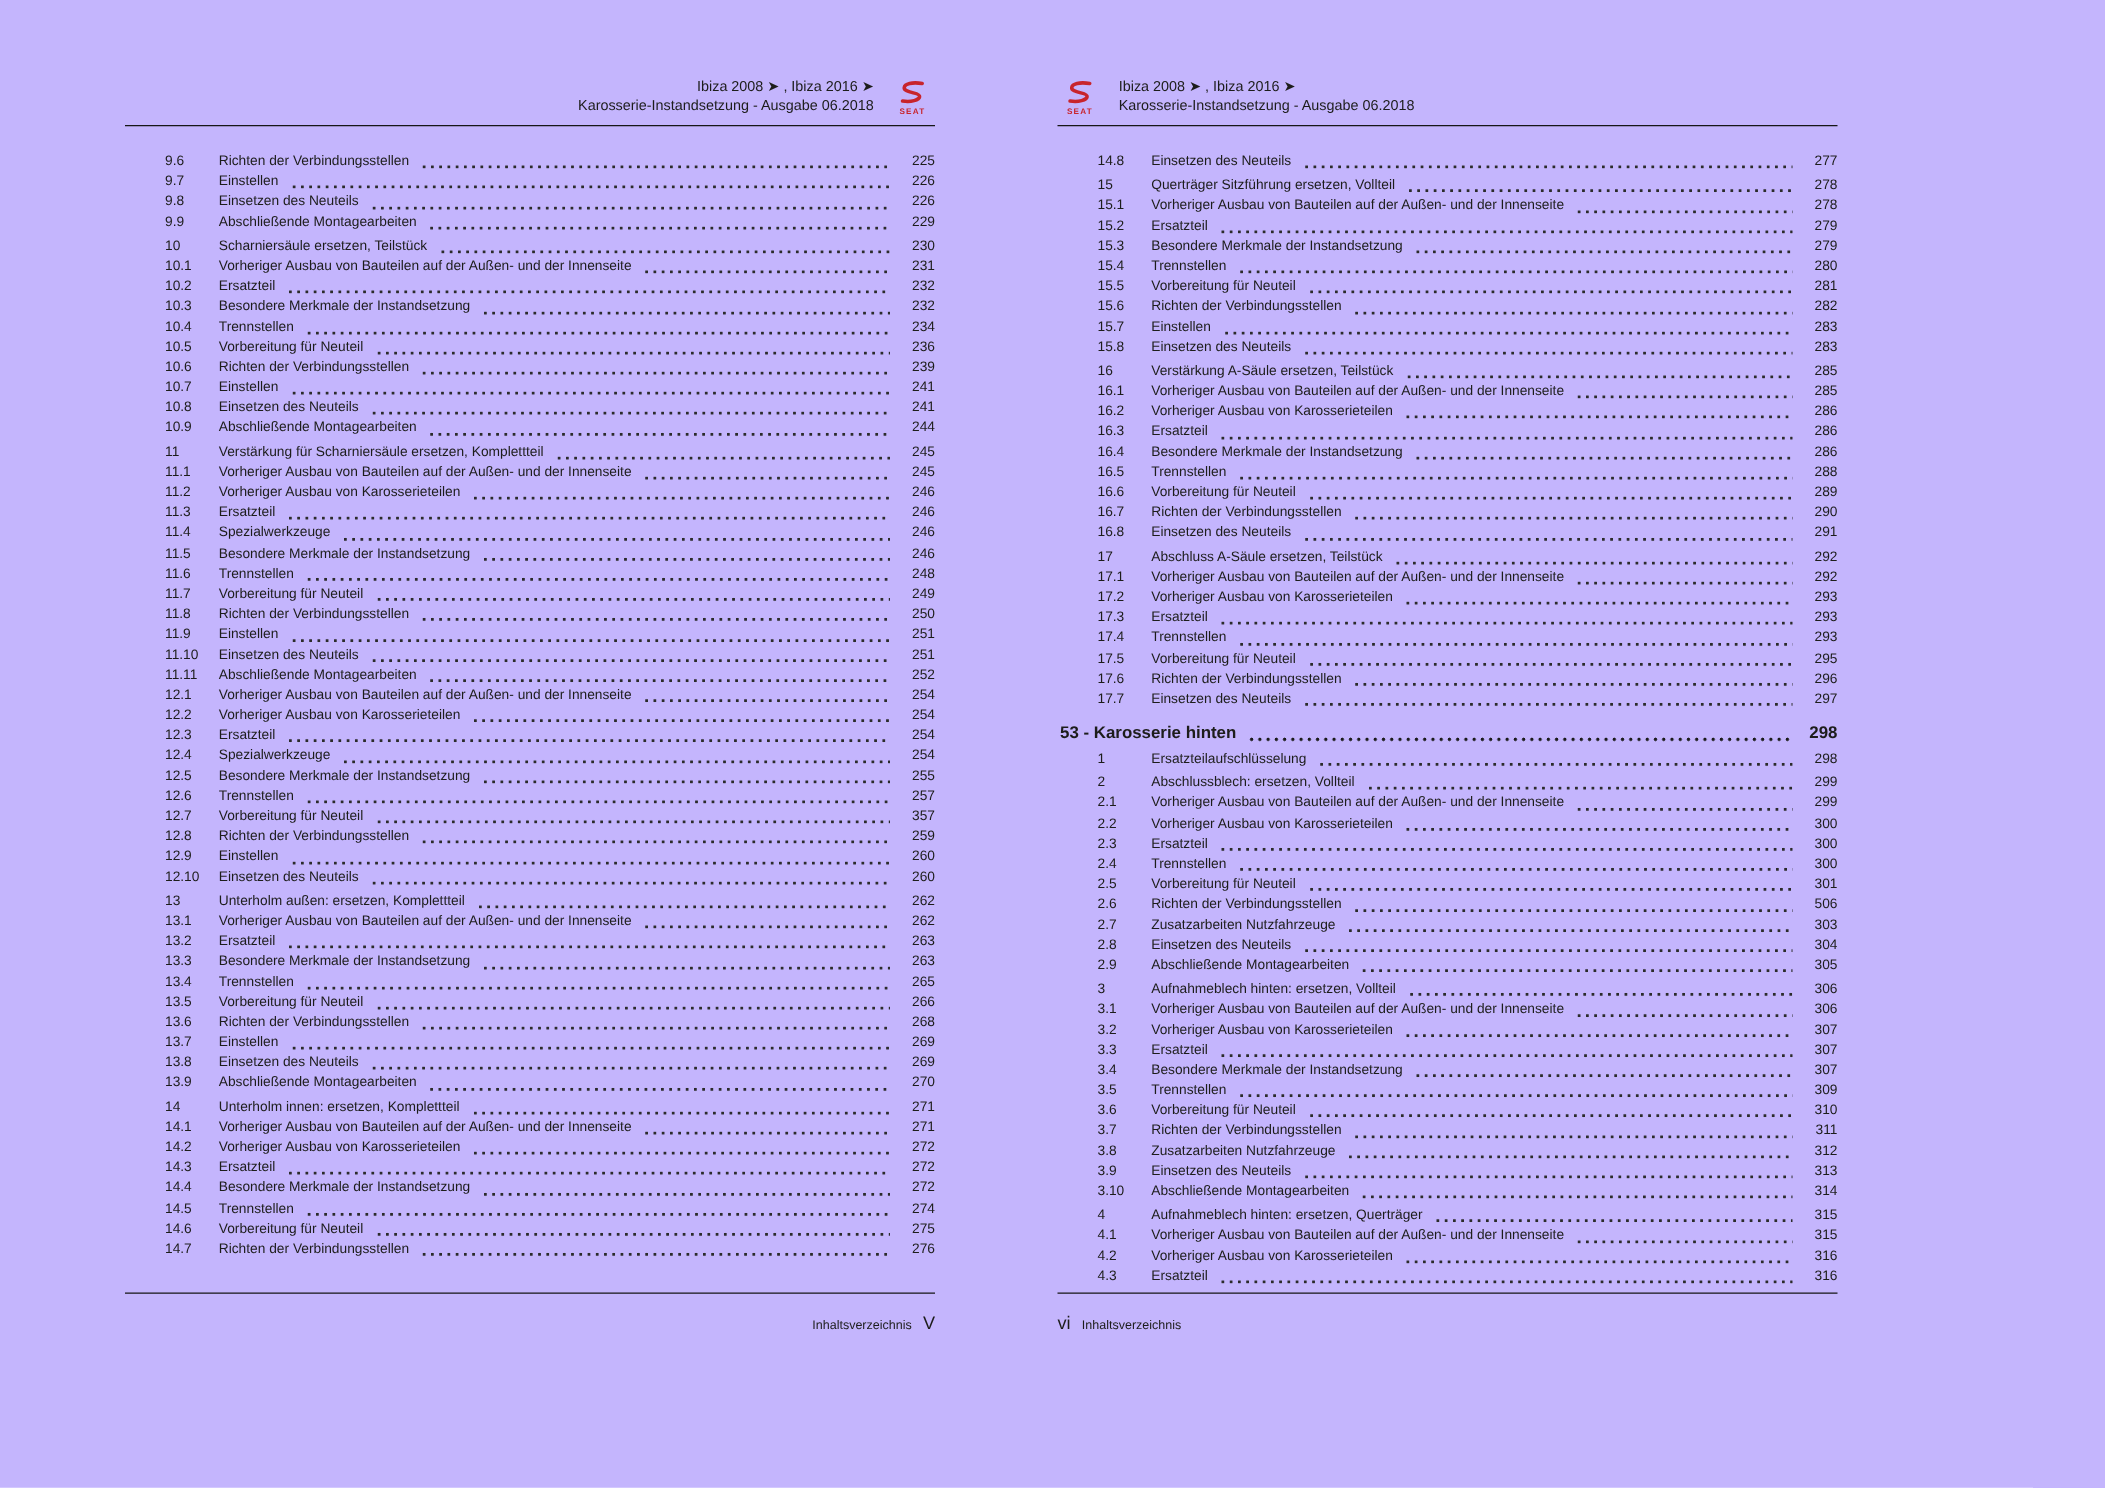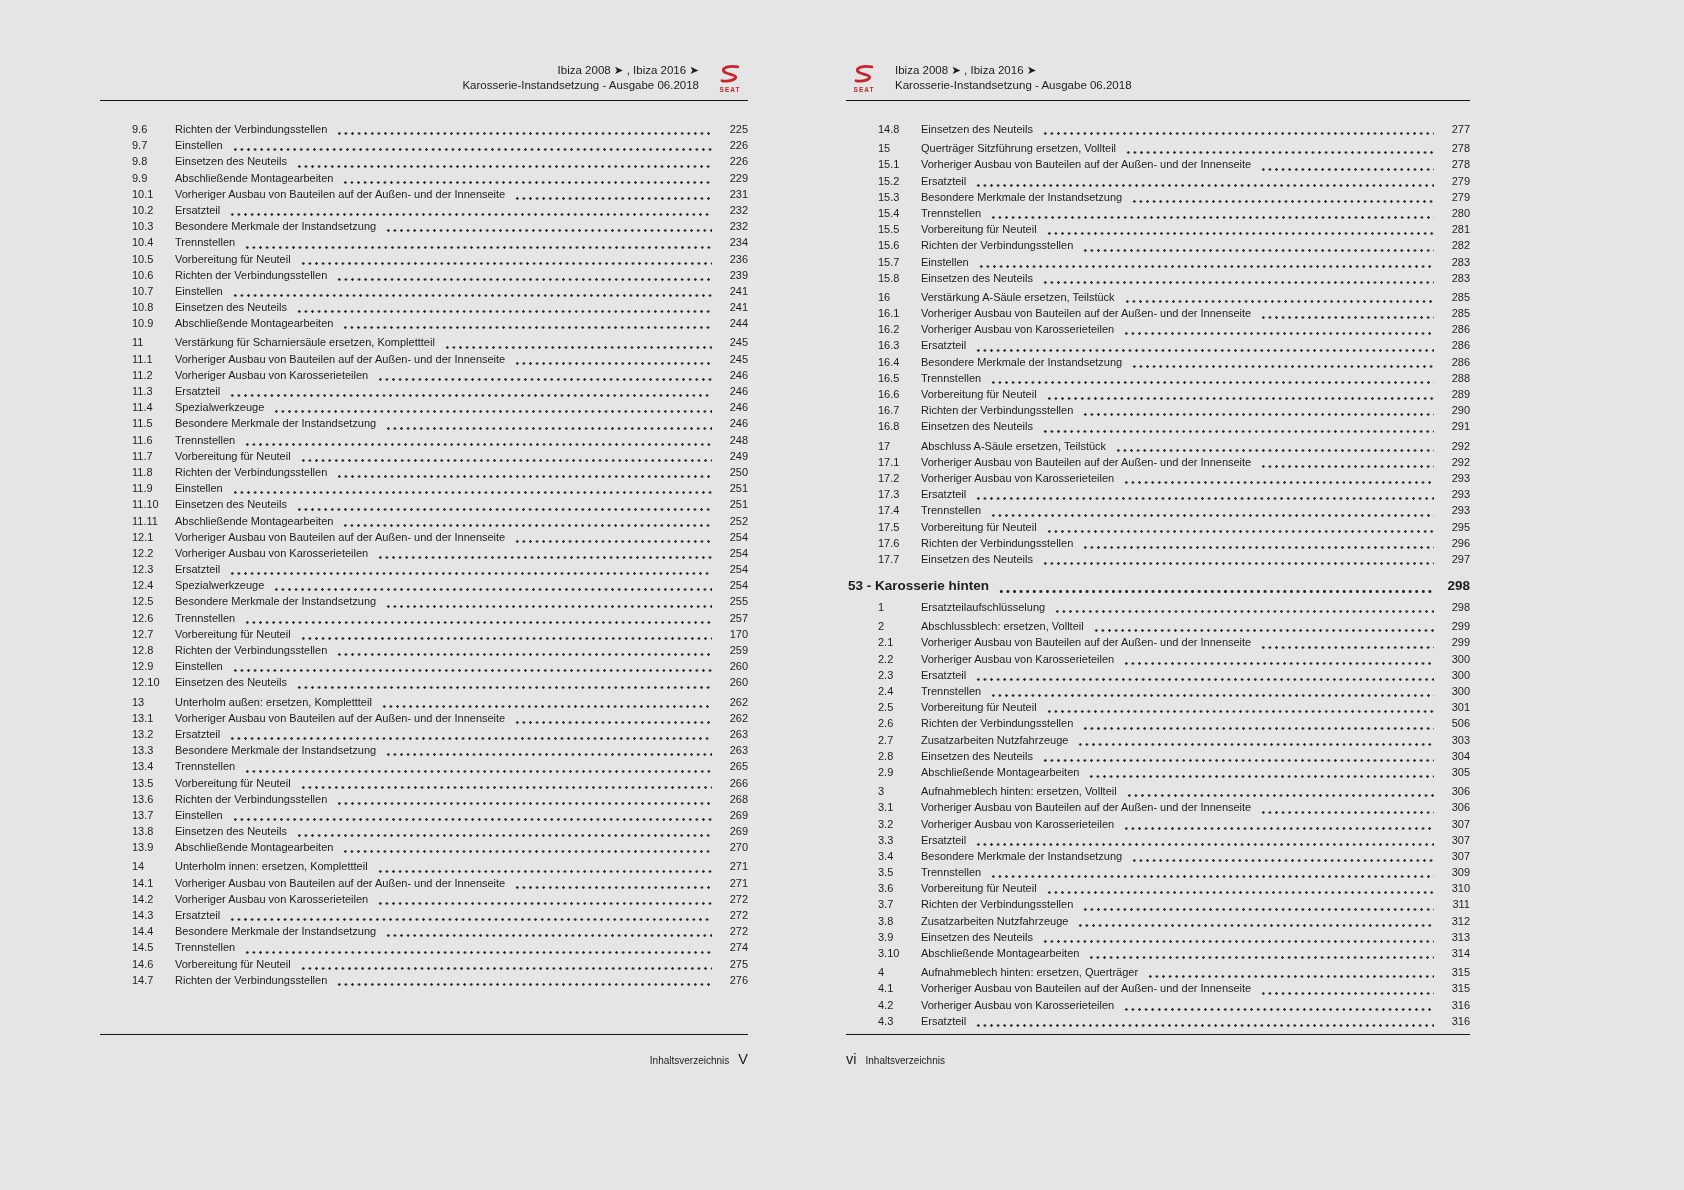--- a/index.html
+++ b/index.html
@@ -3,21 +3,21 @@
 <meta charset="utf-8">
 <style>
   * { margin:0; padding:0; box-sizing:border-box; }
   html, body { width:1684px; height:1190px; }
   body {
     background:#ffffff;
     font-family:"Liberation Sans", sans-serif;
     color:#1d1d1b;
     overflow:hidden;
   }
-  .sheet { position:relative; width:1684px; height:1190px; background:#e5e5e5; }
+  .sheet { position:relative; width:1684px; height:1190px; background:#c4b5fd; }
 
   .content { position:absolute; top:0; height:1190px; }
   .content.left  { left:100px; width:648px; }
   .content.right { left:846px; width:624px; }
 
   
   .page-header {
     position:absolute; top:55px; left:0; right:0; height:45px;
     display:flex; align-items:center; gap:13px;
   }
@@ -110,20 +110,26 @@
           <span class="title">Einsetzen des Neuteils</span>
           <span class="leader"></span>
           <span class="pg">226</span>
         </div>
         <div class="toc-row item">
           <span class="num">9.9</span>
           <span class="title">Abschließende Montagearbeiten</span>
           <span class="leader"></span>
           <span class="pg">229</span>
         </div>
+        <div class="toc-row chapter">
+          <span class="num">10</span>
+          <span class="title">Scharniersäule ersetzen, Teilstück</span>
+          <span class="leader"></span>
+          <span class="pg">230</span>
+        </div>
         <div class="toc-row item">
           <span class="num">10.1</span>
           <span class="title">Vorheriger Ausbau von Bauteilen auf der Außen- und der Innenseite</span>
           <span class="leader"></span>
           <span class="pg">231</span>
         </div>
         <div class="toc-row item">
           <span class="num">10.2</span>
           <span class="title">Ersatzteil</span>
           <span class="leader"></span>
@@ -276,21 +282,21 @@
         <div class="toc-row item">
           <span class="num">12.6</span>
           <span class="title">Trennstellen</span>
           <span class="leader"></span>
           <span class="pg">257</span>
         </div>
         <div class="toc-row item">
           <span class="num">12.7</span>
           <span class="title">Vorbereitung für Neuteil</span>
           <span class="leader"></span>
-          <span class="pg">170</span>
+          <span class="pg">357</span>
         </div>
         <div class="toc-row item">
           <span class="num">12.8</span>
           <span class="title">Richten der Verbindungsstellen</span>
           <span class="leader"></span>
           <span class="pg">259</span>
         </div>
         <div class="toc-row item">
           <span class="num">12.9</span>
           <span class="title">Einstellen</span>

